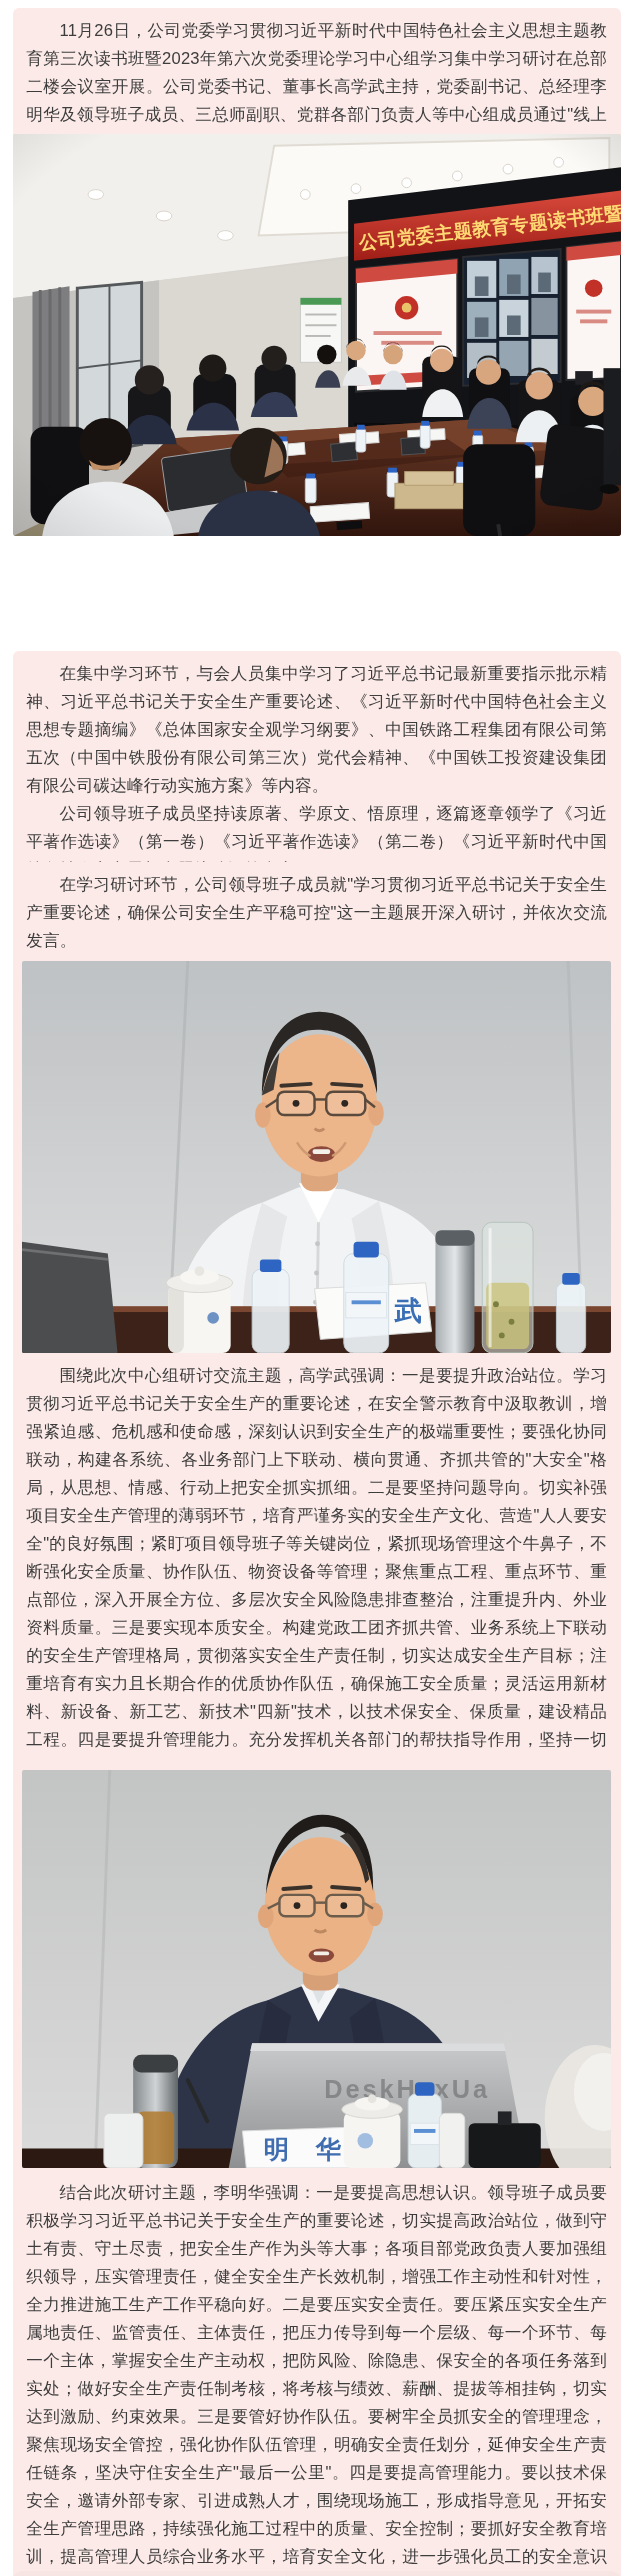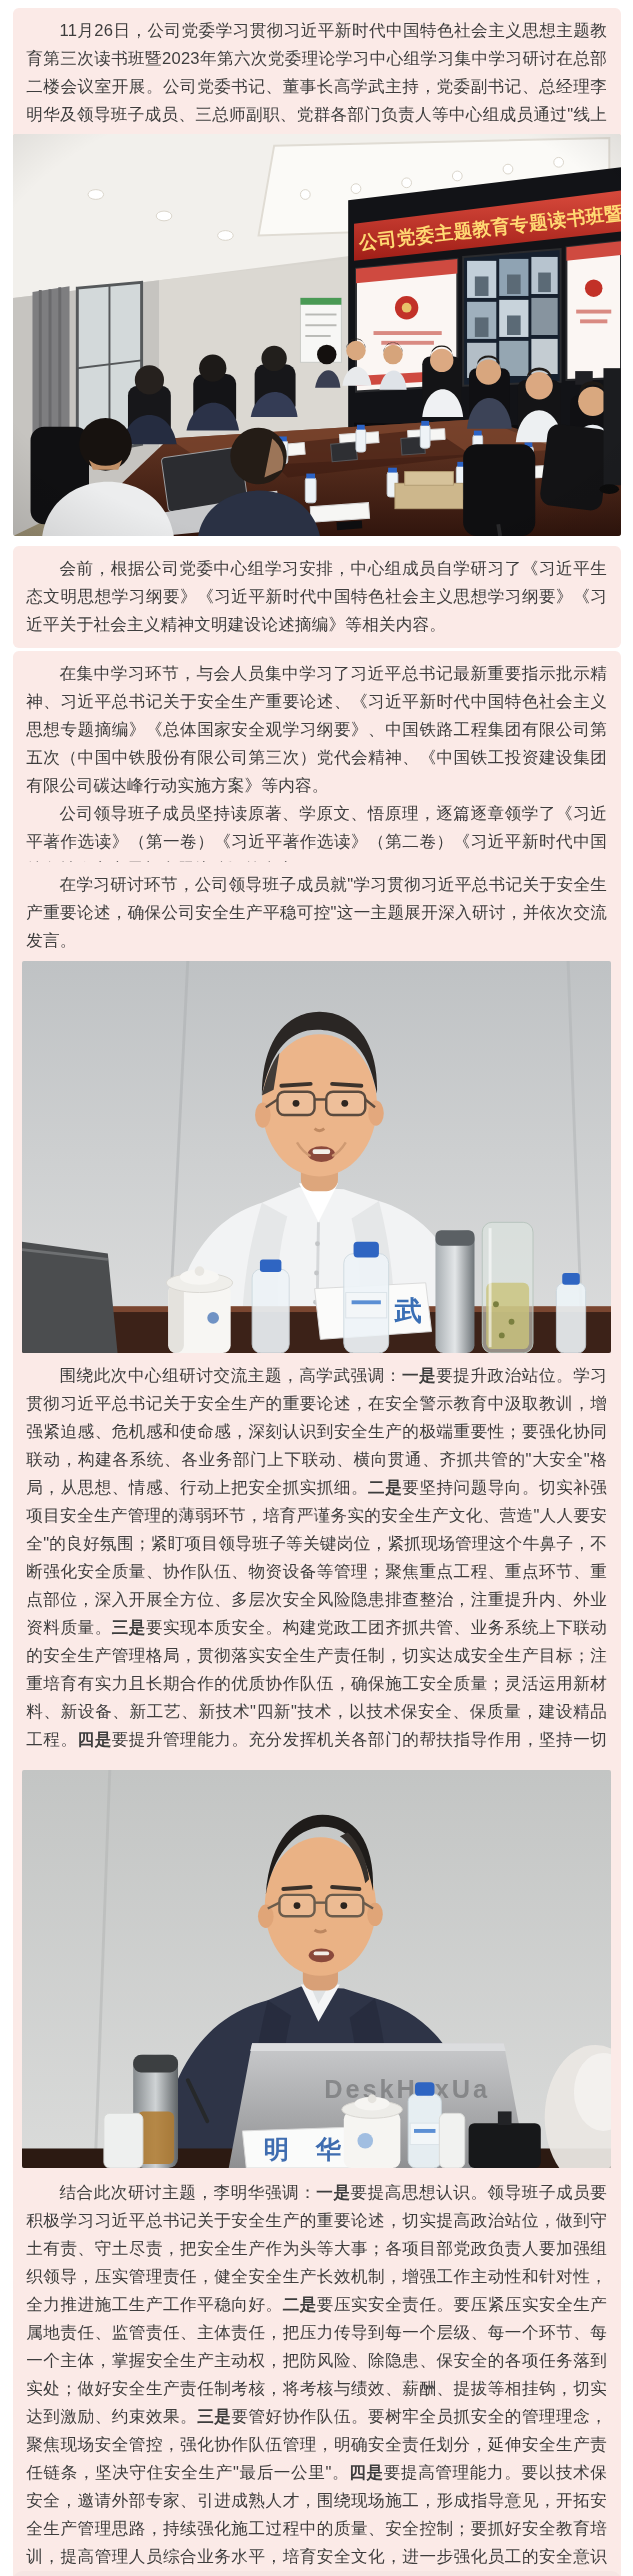--- a/index.html
+++ b/index.html
@@ -2,21 +2,21 @@
 <html><head>
 <meta charset="utf-8">
 <style>
   html,body{margin:0;padding:0;background:#ffffff}
   .page{position:relative;width:634px;height:2576px;overflow:hidden;background:#ffffff;
         font-family:"Liberation Sans","DejaVu Sans",sans-serif;color:#3d3d3d}
   .block{position:absolute;left:12.7px;width:608px;box-sizing:border-box;
          background:#fbeae7;border-radius:5.8px;padding:8.8px 9.7px}
   .para{margin:0;padding:0 3.9px;font-size:16.6px;line-height:28px;
         text-align:justify;text-indent:2em;letter-spacing:0.2px}
-  .bold{font-weight:700}
+  .bold{font-weight:400}
   figure{margin:0;padding:0}
   .photo svg{display:block;width:100%;height:100%}
   .photo-standalone{position:absolute;left:12.7px;width:608px;height:402px;
                     border-radius:2.9px;overflow:hidden}
   .photo-inset{width:589px;height:392px;margin:5.8px 0 9.7px;border-radius:1.9px;overflow:hidden}
   .photo-inset3{width:589px;height:398px;margin:4.9px 0 11.7px;border-radius:1.9px;overflow:hidden}
   .stub{position:absolute;top:2571px;left:12.7px;width:608px;height:13.6px;
         background:#f6e5e3;border-radius:9.7px 9.7px 0 0}
 </style>
 </head>
@@ -236,23 +236,20 @@
         <rect x="462" y="318" width="74" height="94" rx="14" fill="#0f0f11"></rect>
         <rect x="550" y="296" width="64" height="84" rx="12" fill="#131315" transform="rotate(7 550 296)"></rect>
         <line x1="500" y1="412" x2="498" y2="400" stroke="#2a2a2c" stroke-width="4"></line>
         <rect x="606" y="240" width="18" height="120" fill="#1b1c1f"></rect>
           <ellipse cx="612" cy="364" rx="10" ry="5" fill="#0c0c0c"></ellipse>
       </g>
       <rect width="624" height="412" fill="url(#vg)"></rect>
     </svg>
   </figure>
 
-  <section class="block" style="top:546px">
-    <p class="para"><span>会前，根据公司党委中心组学习安排，中心组成员自学研习了《习近平生态文明思想学习纲要》《习近平新时代中国特色社会主义思想学习纲要》《习近平关于社会主义精神文明建设论述摘编》等相关内容。</span></p>
-  </section>
 
   <section class="block" style="top:651px">
     <p class="para"><span>在集中学习环节，与会人员集中学习了习近平总书记最新重要指示批示精神、习近平总书记关于安全生产重要论述、《习近平新时代中国特色社会主义思想专题摘编》《总体国家安全观学习纲要》、中国铁路工程集团有限公司第五次（中国中铁股份有限公司第三次）党代会精神、《中国铁工投资建设集团有限公司碳达峰行动实施方案》等内容。</span></p>
     <p class="para"><span>公司领导班子成员坚持读原著、学原文、悟原理，逐篇逐章领学了《习近平著作选读》（第一卷）《习近平著作选读》（第二卷）《习近平新时代中国特色社会主义思想专题摘编》等内容。</span></p>
   </section>
 
   <section class="block" style="top:862px">
     <p class="para"><span>在学习研讨环节，公司领导班子成员就"学习贯彻习近平总书记关于安全生产重要论述，确保公司安全生产平稳可控"这一主题展开深入研讨，并依次交流发言。</span></p>
 
     <figure class="photo photo-inset">

